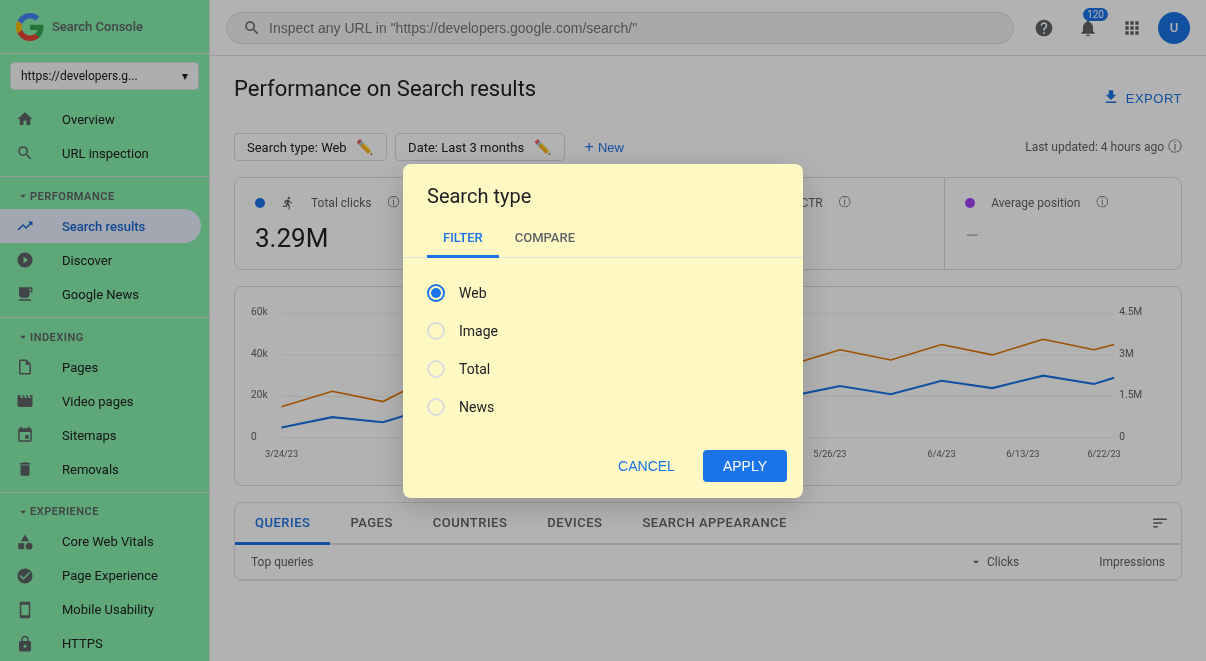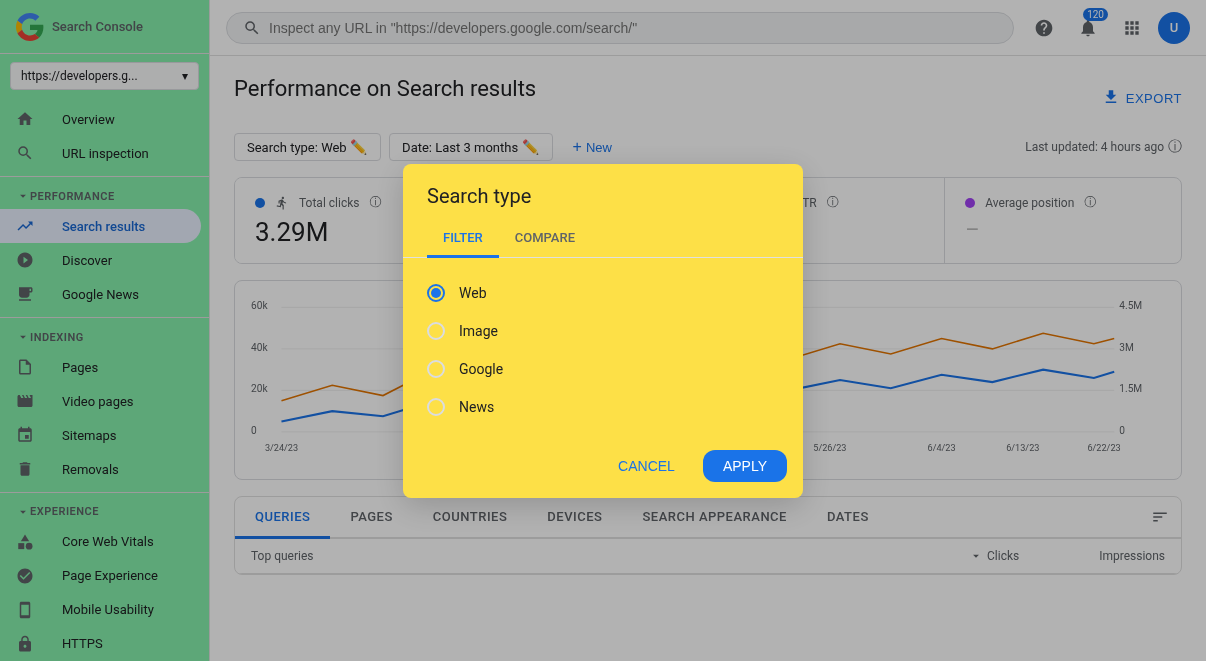--- a/index.html
+++ b/index.html
@@ -144,21 +144,21 @@
     .filter-bar {
       display: flex;
       align-items: center;
       gap: 8px;
       margin-bottom: 16px;
       flex-wrap: wrap;
     }
     .filter-chip {
       display: flex;
       align-items: center;
-      gap: 4px;
+      gap: 10px;
       border: 1px solid #dadce0;
       border-radius: 4px;
       padding: 5px 12px;
       font-size: 13px;
       cursor: pointer;
       background: #fff;
       color: #202124;
     }
     .filter-chip .edit-icon { color: #5f6368; font-size: 14px; }
     .filter-new-btn {
@@ -195,24 +195,24 @@
       flex: 1;
       padding: 16px 20px;
       border-right: 1px solid #dadce0;
       cursor: pointer;
     }
     .metric-card:last-child { border-right: none; }
     .metric-card.active { background: #fff; }
     .metric-label {
       display: flex;
       align-items: center;
-      gap: 10px;
+      gap: 16px;
       font-size: 12px;
       color: #5f6368;
-      margin-bottom: 6px;
+      margin-bottom: 12px;
     }
     .metric-dot { width: 10px; height: 10px; border-radius: 50%; }
     .metric-value {
       font-size: 26px;
       font-weight: 400;
       color: #202124;
     }
 
     
     .chart-area {
@@ -256,21 +256,21 @@
     .modal-overlay {
       position: fixed;
       top: 0; left: 0; right: 0; bottom: 0;
       background: rgba(0,0,0,0.3);
       z-index: 100;
       display: flex;
       align-items: center;
       justify-content: center;
     }
     .modal {
-      background: #fde047;
+      background: #fef9c3;
       border-radius: 8px;
       width: 400px;
       box-shadow: 0 8px 32px rgba(0,0,0,0.18);
       overflow: hidden;
     }
     .modal-title {
       font-size: 20px;
       font-weight: 400;
       color: #202124;
       padding: 20px 24px 0 24px;
@@ -340,21 +340,21 @@
       text-transform: uppercase;
     }
     .btn-apply {
       padding: 8px 20px;
       border: none;
       background: #1a73e8;
       color: #fff;
       font-size: 14px;
       font-weight: 500;
       cursor: pointer;
-      border-radius: 12px;
+      border-radius: 4px;
       text-transform: uppercase;
     }
 
     
     .chart-svg { width: 100%; height: 100%; }
 
     .export-btn {
       display: flex;
       align-items: flex-end;
       gap: 6px;
@@ -672,21 +672,20 @@
       </svg>
     </div>
 
     <div style="border:1px solid #e0e0e0;border-radius:8px;overflow:hidden;">
       <div class="tabs-row">
         <div class="tab active">QUERIES</div>
         <div class="tab">PAGES</div>
         <div class="tab">COUNTRIES</div>
         <div class="tab">DEVICES</div>
         <div class="tab">SEARCH APPEARANCE</div>
-        <div class="tab">DATES</div>
         <div style="flex:1;"></div>
         <div style="display:flex;align-items:center;padding:0 12px;cursor:pointer;">
           <svg width="18" height="18" viewBox="0 0 24 24" fill="#5f6368">
               <path d="M3 18h6v-2H3v2zM3 6v2h18V6H3zm0 7h12v-2H3v2z"></path>
             </svg>
         </div>
       </div>
 
       <div class="table-col-headers" style="padding: 10px 16px;border-bottom:1px solid #e0e0e0;">
         <span style="font-size:12px;color:#5f6368;">Top queries</span>
@@ -717,21 +716,21 @@
         <div class="radio-circle selected">
         </div>
         <span class="radio-label">Web</span>
       </div>
       <div class="radio-option">
         <div class="radio-circle"></div>
         <span class="radio-label">Image</span>
       </div>
       <div class="radio-option">
         <div class="radio-circle"></div>
-        <span class="radio-label">Google</span>
+        <span class="radio-label">Total</span>
       </div>
       <div class="radio-option">
         <div class="radio-circle"></div>
         <span class="radio-label">News</span>
       </div>
     </div>
     <div class="modal-actions">
       <button class="btn-cancel">CANCEL</button>
       <button class="btn-apply">APPLY</button>
     </div>

